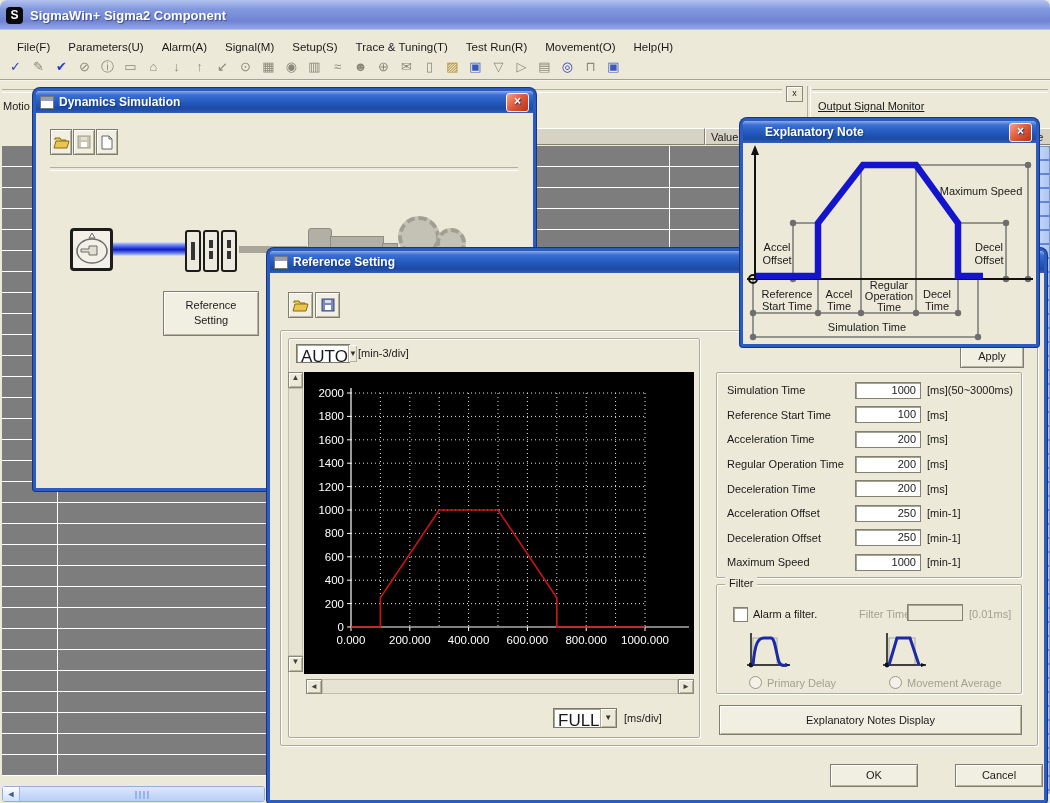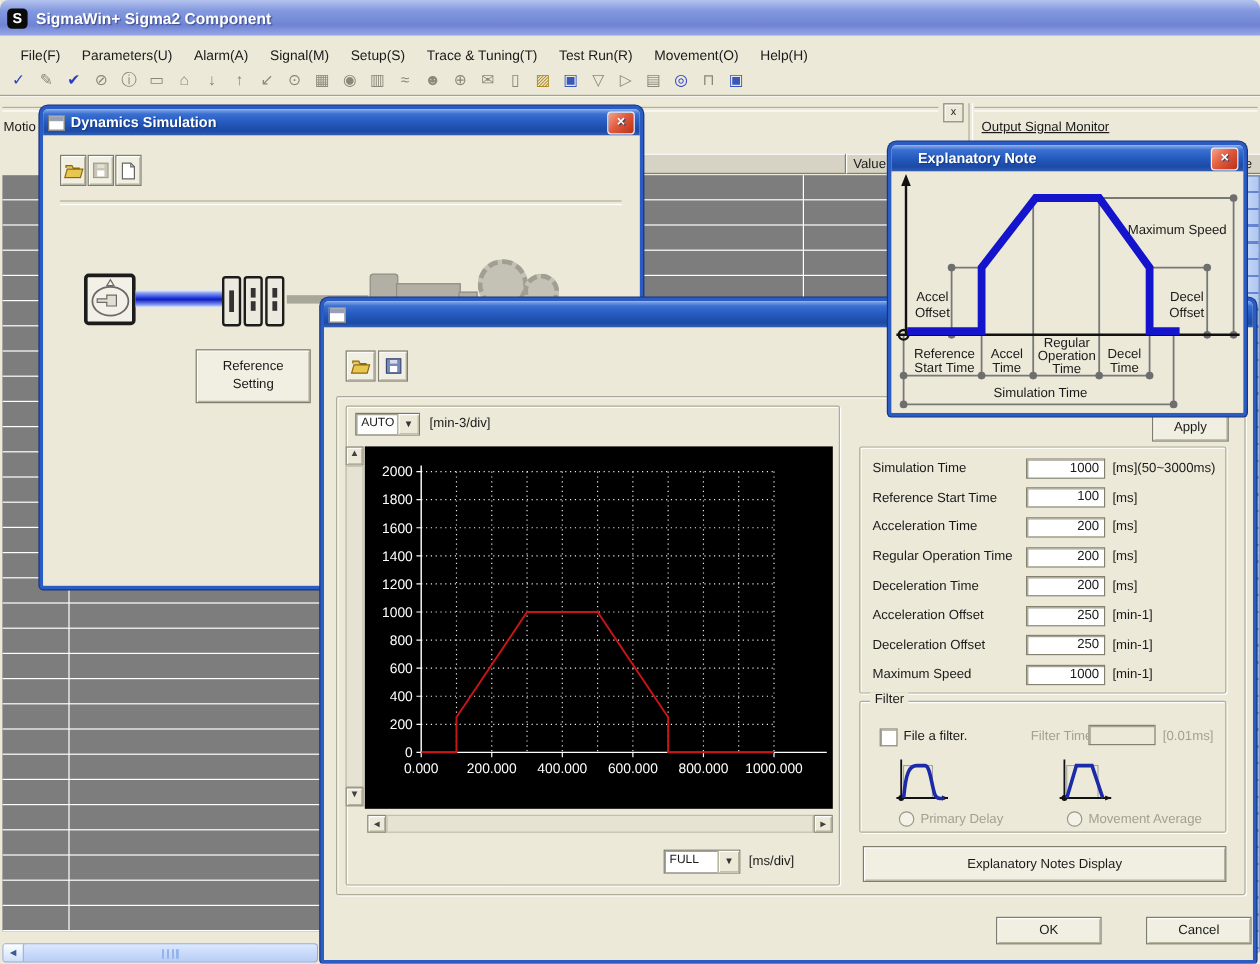--- a/index.html
+++ b/index.html
@@ -63,21 +63,21 @@
   
   .btn3d{background:#f1efe2;border:1px solid #7f7d6f;box-shadow:inset 1px 1px 0 #ffffff,inset -1px -1px 0 #b5b29e;
     text-align:center;font-size:11px;box-sizing:border-box;}
   .tbtn{width:22px;height:26px;display:flex;align-items:center;justify-content:center;}
   .sunken{background:#fff;border:1px solid #84826f;box-shadow:inset 1px 1px 0 #a5a394;box-sizing:border-box;}
   .gbox{position:absolute;border:1px solid #aeab98;border-radius:2px;
     box-shadow:inset 1px 1px 0 #fff,1px 1px 0 #fff;box-sizing:border-box;}
   .gleg{position:absolute;top:-8px;left:8px;background:#ece9d8;padding:0 4px;font-size:11px;}
   .combo{position:absolute;display:flex;box-sizing:border-box;background:#fff;border:1px solid #7a786a;
     box-shadow:inset 1px 1px 0 #a5a394;}
-  .combo .cval{flex:1;font-size:10px;padding:2px 0 0 4px;}
+  .combo .cval{flex:1;font-size:17px;padding:2px 0 0 4px;text-align:center;}
   .combo .cbtn{width:17px;background:#ece9d8;border-left:1px solid #aaa795;color:#333;
     font-size:8px;text-align:center;line-height:17px;box-shadow:inset 1px 1px 0 #fff,inset -1px -1px 0 #b5b29e;}
   .dis{color:#a3a193;}
   .cscroll-btn{background:#ece9d8;border:1px solid #8a887a;box-shadow:inset 1px 1px 0 #fff,inset -1px -1px 0 #b5b29e;
     font-size:8px;color:#404040;text-align:center;box-sizing:border-box;}
   .param-row{display:flex;align-items:center;height:24.6px;}
   .p-label{flex:0 0 128px;font-size:11px;}
   .p-input{width:66px;height:17px;font-size:11px;text-align:right;padding:1px 4px 0 0;}
   .p-unit{margin-left:6px;font-size:11px;}
   .chk{width:13px;height:13px;background:#fff;border:1px solid #84826f;box-shadow:inset 1px 1px 0 #a5a394;}
@@ -282,20 +282,21 @@
     <div class="abs btn3d" style="left:127px;top:178px;width:96px;height:45px;padding-top:6px;line-height:15px;">
       <div>Reference</div>
       <div>Setting</div>
     </div>
   </div>
 </div>
 
 <div class="xpwin" style="left:267px;top:248px;width:780px;height:555px;z-index:20;">
   <div class="titlebar">
     <div class="win-icon"></div>
+    <div class="ttl">Reference Setting</div>
   </div>
   <div class="win-content">
     <div class="abs btn3d tbtn" style="left:18px;top:19px;width:25px;">
       <svg width="17" height="13">
           <path d="M1,12 L3,5 L16,5 L14,12 Z M2,4 L2,2 L7,2 L8,4 L13,4 L13,5" fill="#e9c64e" stroke="#8a6a10" stroke-width="1"></path>
         </svg>
     </div>
     <div class="abs btn3d tbtn" style="left:45px;top:19px;width:25px;">
       <svg width="14" height="14">
           <rect x="1" y="1" width="12" height="12" fill="#7888b8" stroke="#3a4a78"></rect>
@@ -432,21 +433,21 @@
             <span class="p-label">Maximum Speed</span>
             <div class="p-input sunken">1000</div>
             <span class="p-unit">[min-1]</span>
           </div>
         </div>
     </div>
 
     <div class="gbox" style="left:446px;top:311px;width:306px;height:110px;">
       <div class="gleg">Filter</div>
       <div class="abs chk" style="left:16px;top:22px;"></div>
-      <div class="abs" style="left:36px;top:23px;">File a filter.</div>
+      <div class="abs" style="left:36px;top:23px;">Alarm a filter.</div>
       <div class="abs dis" style="left:142px;top:23px;">Filter Time</div>
       <div class="abs sunken" style="left:190px;top:19px;width:56px;height:17px;background:#ece9d8;"></div>
       <div class="abs dis" style="left:252px;top:23px;">[0.01ms]</div>
 
       <svg class="abs" style="left:28px;top:46px;" width="48" height="40">
         <rect x="8" y="7" width="24" height="27" fill="none" stroke="#999" stroke-width="0.8"></rect>
         <line x1="6" y1="2" x2="6" y2="35" stroke="#111" stroke-width="1.5"></line>
         <line x1="2" y1="34" x2="45" y2="34" stroke="#111" stroke-width="1.5"></line>
         <path d="M45,34 l-5,-2 v4 Z" fill="#111"></path>
           <circle cx="6" cy="34" r="2.4" fill="#111"></circle>

